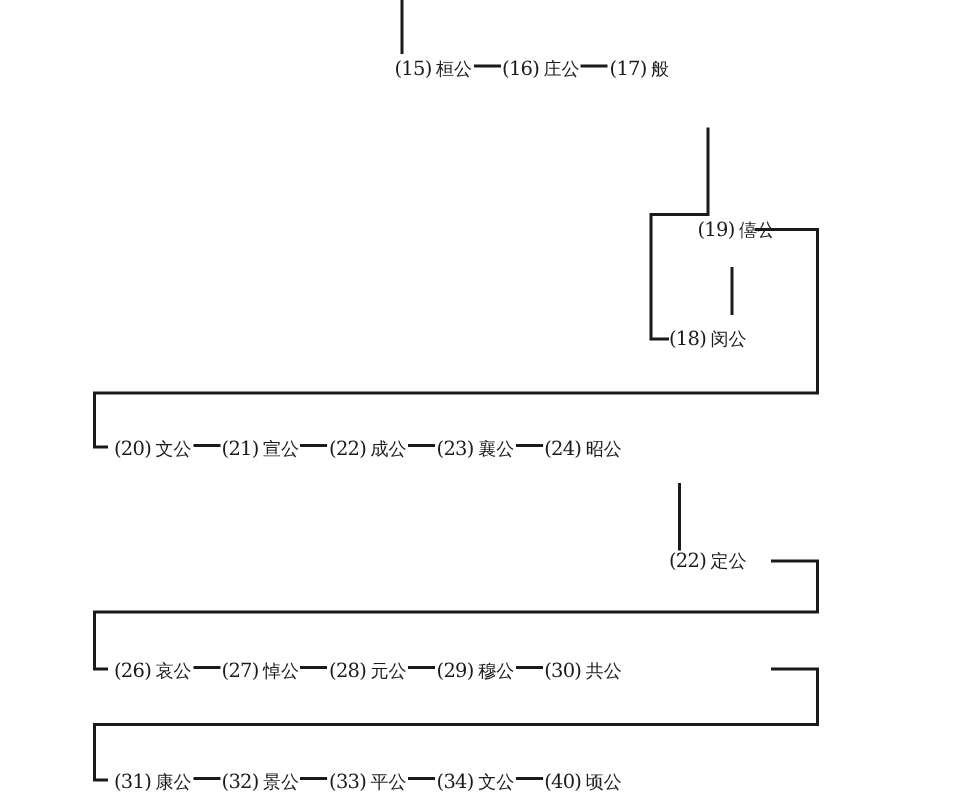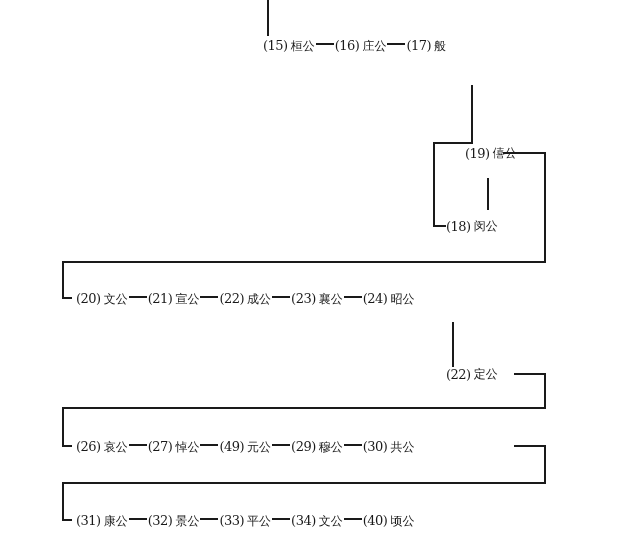--- a/index.html
+++ b/index.html
@@ -72,21 +72,21 @@
 <div class="row" style="left:446px; top:365px;">
   <span class="num">(22)</span>
     <span class="name">定公</span>
 </div>
 
 <div class="row" style="left:76px; top:437px;justify-content:flex-end;">
   <span><span class="num">(26)</span><span class="name">哀公</span></span>
   <span class="dash"></span>
   <span><span class="num">(27)</span><span class="name">悼公</span></span>
   <span class="dash"></span>
-  <span><span class="num">(49)</span><span class="name">元公</span></span>
+  <span><span class="num">(28)</span><span class="name">元公</span></span>
   <span class="dash"></span>
   <span><span class="num">(29)</span><span class="name">穆公</span></span>
   <span class="dash"></span>
   <span><span class="num">(30)</span><span class="name">共公</span></span>
 </div>
 
 <div class="row" style="left:76px; top:511px;">
   <span><span class="num">(31)</span><span class="name">康公</span></span>
   <span class="dash"></span>
   <span><span class="num">(32)</span><span class="name">景公</span></span>

